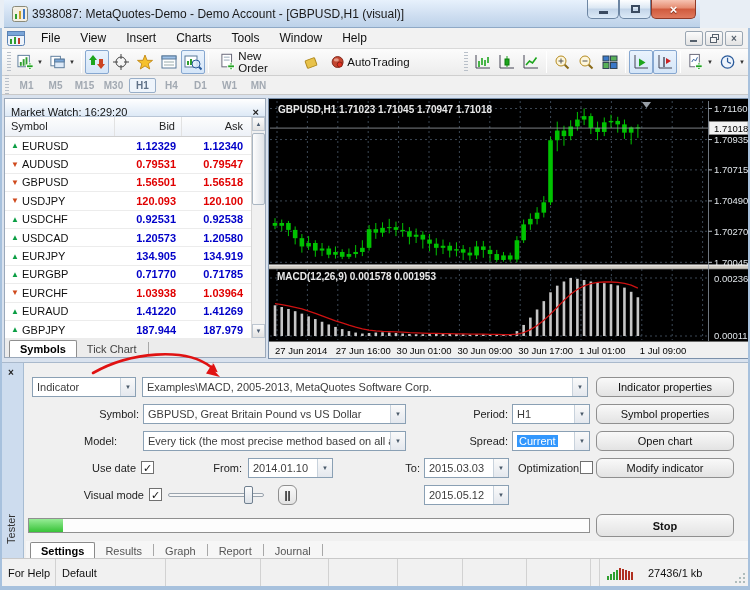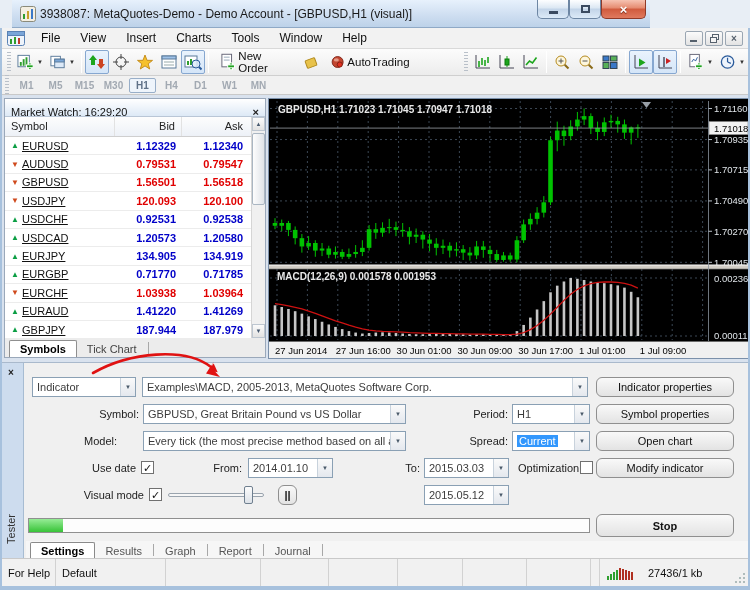--- a/index.html
+++ b/index.html
@@ -1,20 +1,20 @@
 <!DOCTYPE html>
 <html><head>
 <meta charset="utf-8">
 <style>
   html,body{margin:0;padding:0;background:#6b8cae;}
   *{box-sizing:border-box;font-family:"Liberation Sans","DejaVu Sans",sans-serif;}
   .window{position:relative;width:750px;height:590px;background:#e8eef5;overflow:hidden;}
 
   
-  .titlebar{position:absolute;left:12px;top:0;width:638px;height:28px;
+  .titlebar{position:absolute;left:4px;top:0;width:696px;height:28px;
     background:linear-gradient(#e7f1fc,#cdddf0 60%,#bdd2e9);border-bottom:1px solid #8fa9c6;}
   .title-text{position:absolute;left:28px;top:7px;font-size:12px;color:#1a1a1a;white-space:nowrap;}
   .app-icon{position:absolute;left:8px;top:6px;width:16px;height:16px;}
   .winbtns{position:absolute;right:4px;top:0;display:flex;}
   .wbtn{height:19px;border:1px solid #6d86a3;border-top:none;border-radius:0 0 5px 5px;
     background:linear-gradient(#fdfeff,#dbe7f3 45%,#c2d4e8 50%,#dceaf8);display:flex;align-items:center;justify-content:center;}
   .wbtn.min{width:32px;} .wbtn.max{width:32px;} 
   .wbtn.close{width:45px;background:linear-gradient(#f6c3b2,#e58a6f 45%,#d05a3d 50%,#e07a5e);border-color:#8f3category 1f14;border-color:#8f3a28;}
   .glyph-min{width:9px;height:3px;background:#3a4a60;margin-top:6px;}
   .glyph-max{width:9px;height:8px;border:2px solid #3a4a60;background:transparent;}
@@ -50,21 +50,21 @@
   .mw-head{height:18px;background:linear-gradient(#ffffff,#dde9f6);border-bottom:1px solid #b9c6d6;display:flex;align-items:center;padding:8px 4px 0 6px;font-size:11px;color:#111;}
   .mw-head .spacer{flex:1;}
   .mw-close{font-size:11px;font-weight:bold;color:#222;padding:0 2px;}
   .mw-table{position:relative;height:221px;background:#fff;}
   .mw-hrow{display:flex;height:20px;border-bottom:1px solid #cfcfcf;background:linear-gradient(#fdfdfd,#edf1f7);}
   .mw-c{font-size:11px;color:#222;padding:3px 6px 0 6px;border-right:1px solid #e2e2e2;}
   .mw-sym{width:110px;} .mw-bid{width:67px;text-align:right;} .mw-ask{width:67px;text-align:right;border-right:none;}
   .mw-row{display:flex;height:18.4px;border-bottom:1px solid #ececec;align-items:center;}
   .qarr{width:14px;text-align:center;font-size:8px;margin-left:3px;}
   .qarr.up{color:#0b9e44;} .qarr.down{color:#cf4a1d;}
-  .qsym{width:93px;font-size:11px;color:#111;text-decoration:underline;}
+  .qsym{width:93px;font-size:11px;color:#111;}
   .qv{width:67px;text-align:right;font-size:11px;font-weight:600;padding-right:6px;}
   .qv.up{color:#0000c8;} .qv.down{color:#e00000;}
   .mw-scroll{position:absolute;right:0;top:0;bottom:0;width:14px;background:#f0f0f0;border-left:1px solid #d5d5d5;}
   .sb-btn{position:absolute;left:0;width:13px;height:14px;font-size:6px;color:#46586e;display:flex;align-items:center;justify-content:center;background:linear-gradient(#fbfbfb,#e2e2e2);border:1px solid #bdc6d0;}
   .sb-btn.sb-up{top:0;} .sb-btn.sb-down{bottom:0;}
   .sb-thumb{position:absolute;left:0;top:16px;width:13px;height:72px;background:linear-gradient(to right,#fdfdfd,#dfe3e8);border:1px solid #aab6c2;border-radius:2px;}
   .mw-tabs{height:19px;background:#ececec;border-top:1px solid #b5b5b5;display:flex;align-items:flex-end;padding-left:4px;}
   .mwtab{font-size:11px;color:#444;padding:2px 10px;}
   .mwtab.active{background:#fff;border:1px solid #8f8f8f;border-bottom:none;font-weight:bold;color:#000;border-radius:2px 2px 0 0;}
   .tabdiv{width:1px;height:12px;background:#a8a8a8;margin:0 1px 3px 1px;}

